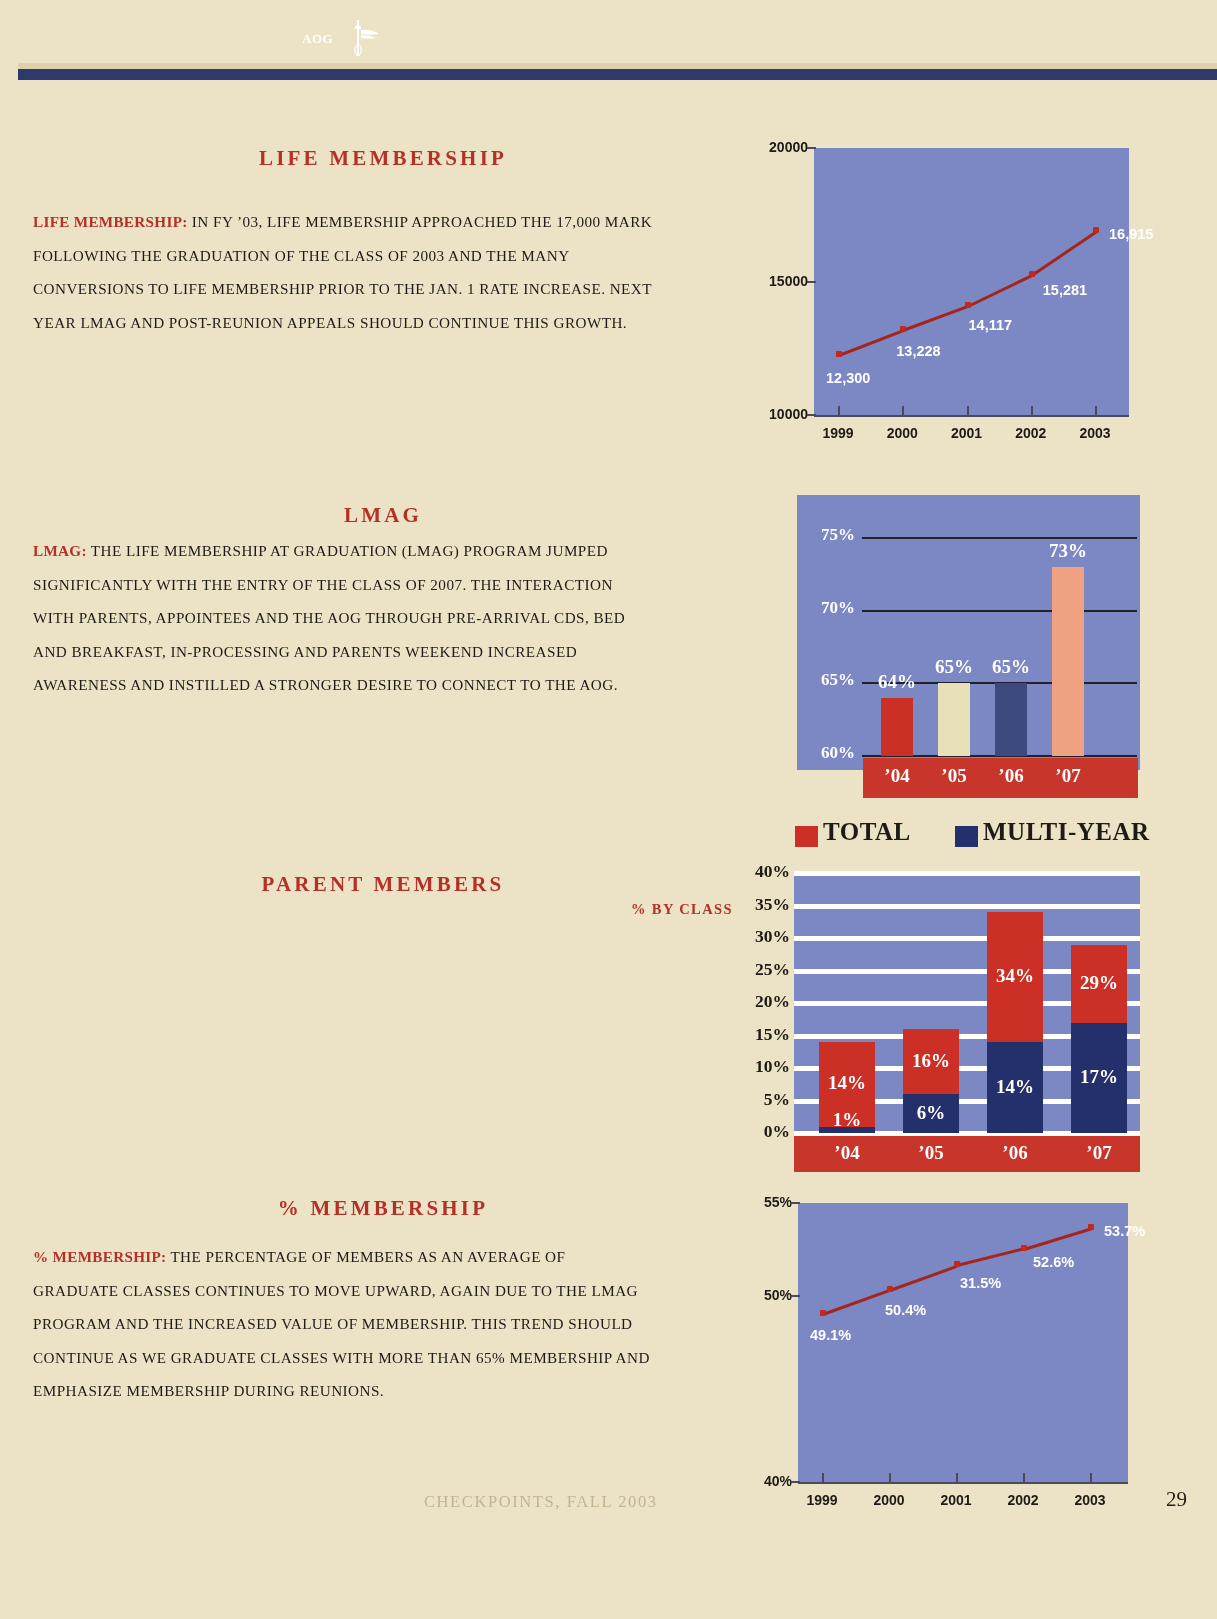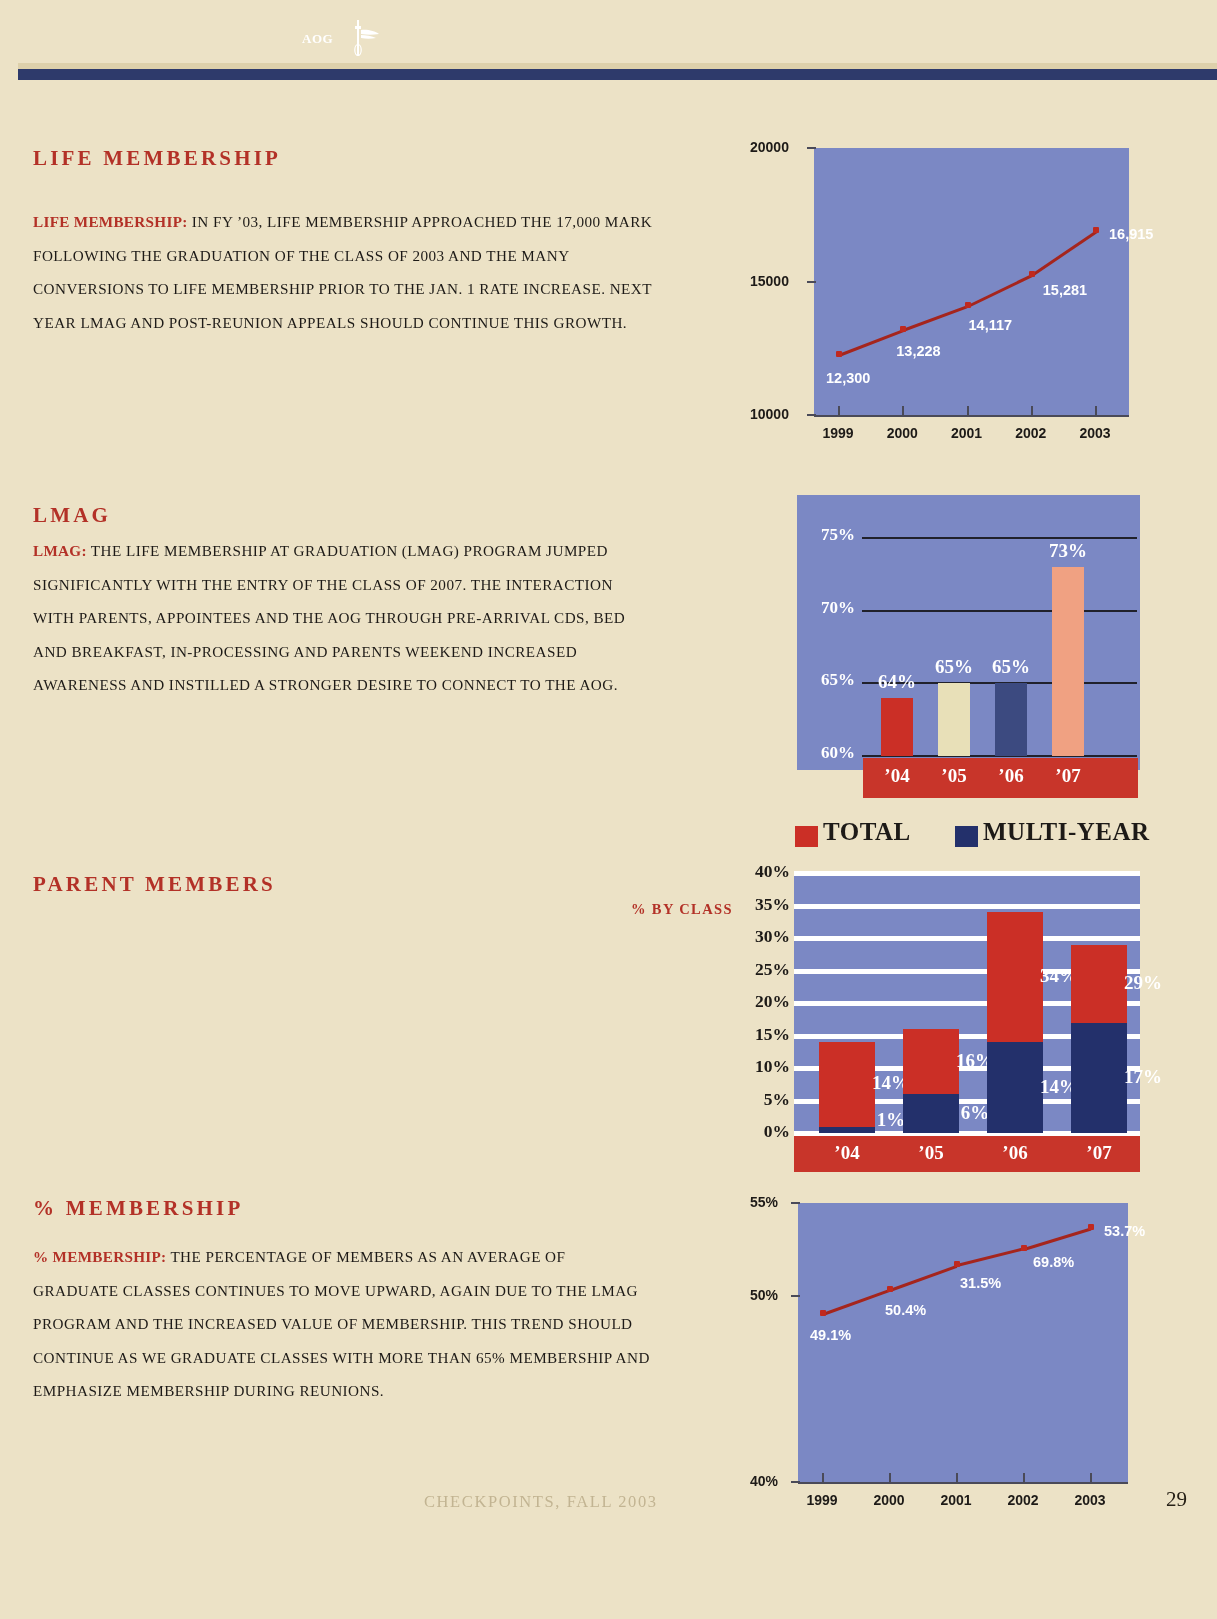--- a/index.html
+++ b/index.html
@@ -30,21 +30,21 @@
   .aog-logo {
     position: absolute; left: 302px; top: 16px; width: 90px; height: 46px;
     display: flex; align-items: center;
   }
   .aog-text {
     color: #ffffff; font-size: 13px; font-weight: bold; letter-spacing: .5px;
     font-family: "Liberation Serif", serif;
   }
 
   .sec-head {
-    position: absolute; text-align: left; width: 700px;
+    position: absolute; text-align: center; width: 700px;
     color: #b33127; font-weight: bold; letter-spacing: 3.2px;
     font-size: 21px; font-family: "Liberation Serif", serif;
   }
   .sec-sub {
     position: absolute; text-align: right; width: 700px;
     color: #b33127; font-weight: bold; letter-spacing: 1.4px;
     font-size: 14.5px; font-family: "Liberation Serif", serif;
   }
   .para {
     position: absolute; width: 620px; left: 33px;
@@ -61,21 +61,21 @@
   }
   .page-num {
     position: absolute; right: 30px; top: 1487px;
     color: #262016; font-size: 21px; font-family: "Liberation Serif", serif;
   }
 
   
   .chart { position: absolute; }
   .plot { position: absolute; background: #7b88c4; }
   .ylab {
-    position: absolute; color: #1d1a17;
+    position: absolute; text-align: right; color: #1d1a17;
     font-size: 14px; font-weight: bold; font-family: "Liberation Sans", sans-serif;
   }
   .xlab {
     position: absolute; text-align: center; color: #1d1a17;
     font-size: 14px; font-weight: bold; font-family: "Liberation Sans", sans-serif;
   }
   .tick { position: absolute; background: #4a4a58; }
   .dlabel {
     position: absolute; color: #ffffff; font-weight: bold;
     font-size: 14.5px; font-family: "Liberation Sans", sans-serif;
@@ -108,21 +108,21 @@
     letter-spacing: .5px; font-family: "Liberation Serif", serif;
   }
   .pm-ylab {
     position: absolute; color: #1d1a17; font-weight: bold; font-size: 17.5px;
     font-family: "Liberation Serif", serif; text-align: right;
   }
   .pm-grid { position: absolute; height: 5px; background: #ffffff; }
   .pm-seg { position: absolute; }
   .pm-dlab {
     position: absolute; color: #ffffff; font-weight: bold; font-size: 19px;
-    font-family: "Liberation Serif", serif; text-align: center; white-space: nowrap; margin-left: 44px;
+    font-family: "Liberation Serif", serif; text-align: center; white-space: nowrap;
   }
   .pm-axisband { position: absolute; background: #c8352a; }
   .pm-xlab {
     position: absolute; color: #ffffff; font-weight: bold; font-size: 19px;
     font-family: "Liberation Serif", serif; text-align: center;
   }
 </style>
 </head>
 <body>
 
@@ -297,20 +297,20 @@
       <div class="seg" style="left: 207px; top: 69.38px; width: 69.0596px; transform: rotate(-14.0282deg); background: rgb(165, 37, 29);"></div>
       <div class="seg" style="left: 274px; top: 52.64px; width: 70.0543px; transform: rotate(-16.9813deg); background: rgb(165, 37, 29);"></div>
       <div class="pt" style="left: 70px; top: 114.74px; background: rgb(192, 41, 31);"></div>
       <div class="pt" style="left: 137px; top: 90.56px; background: rgb(192, 41, 31);"></div>
       <div class="pt" style="left: 204px; top: 66.38px; background: rgb(192, 41, 31);"></div>
       <div class="pt" style="left: 271px; top: 49.64px; background: rgb(192, 41, 31);"></div>
       <div class="pt" style="left: 338px; top: 29.18px; background: rgb(192, 41, 31);"></div>
       <div class="dlabel" style="left: 60px; top: 131.74px;">49.1%</div>
       <div class="dlabel" style="left: 135px; top: 106.56px;">50.4%</div>
       <div class="dlabel" style="left: 210px; top: 80.38px;">31.5%</div>
-      <div class="dlabel" style="left: 283px; top: 58.64px;">69.8%</div>
+      <div class="dlabel" style="left: 283px; top: 58.64px;">52.6%</div>
       <div class="dlabel" style="left: 354px; top: 28.18px;">53.7%</div>
     </div>
 
   <div class="footer-note">CHECKPOINTS, FALL 2003</div>
   <div class="page-num">29</div>
 
 </div>
 
 </body></html>

